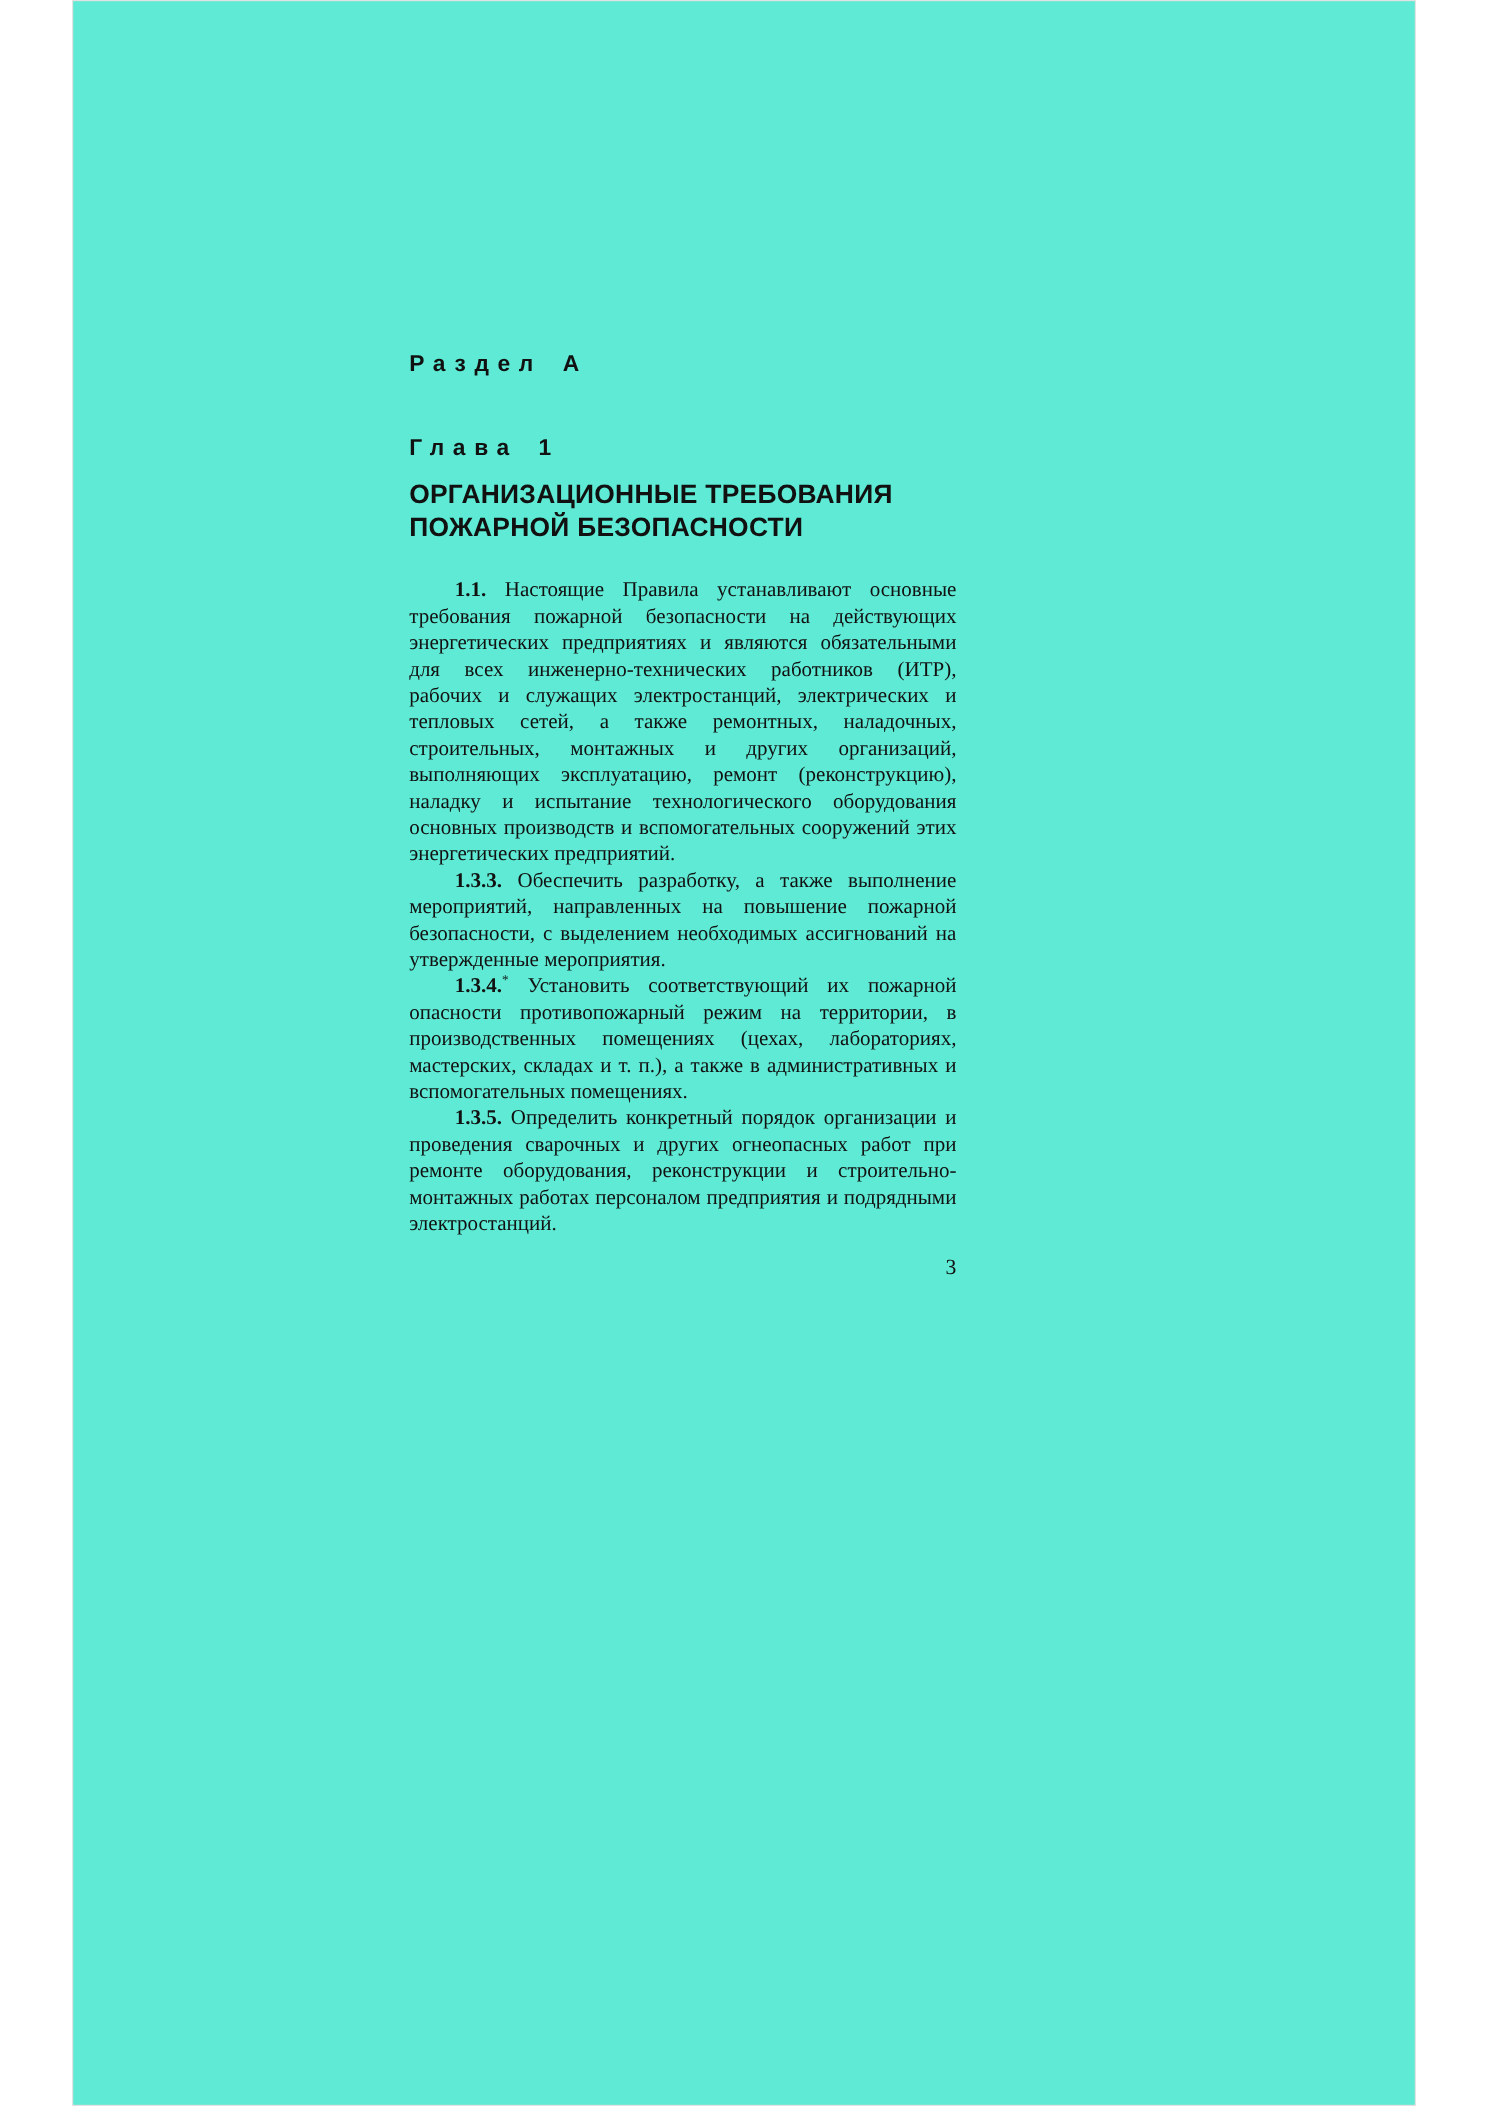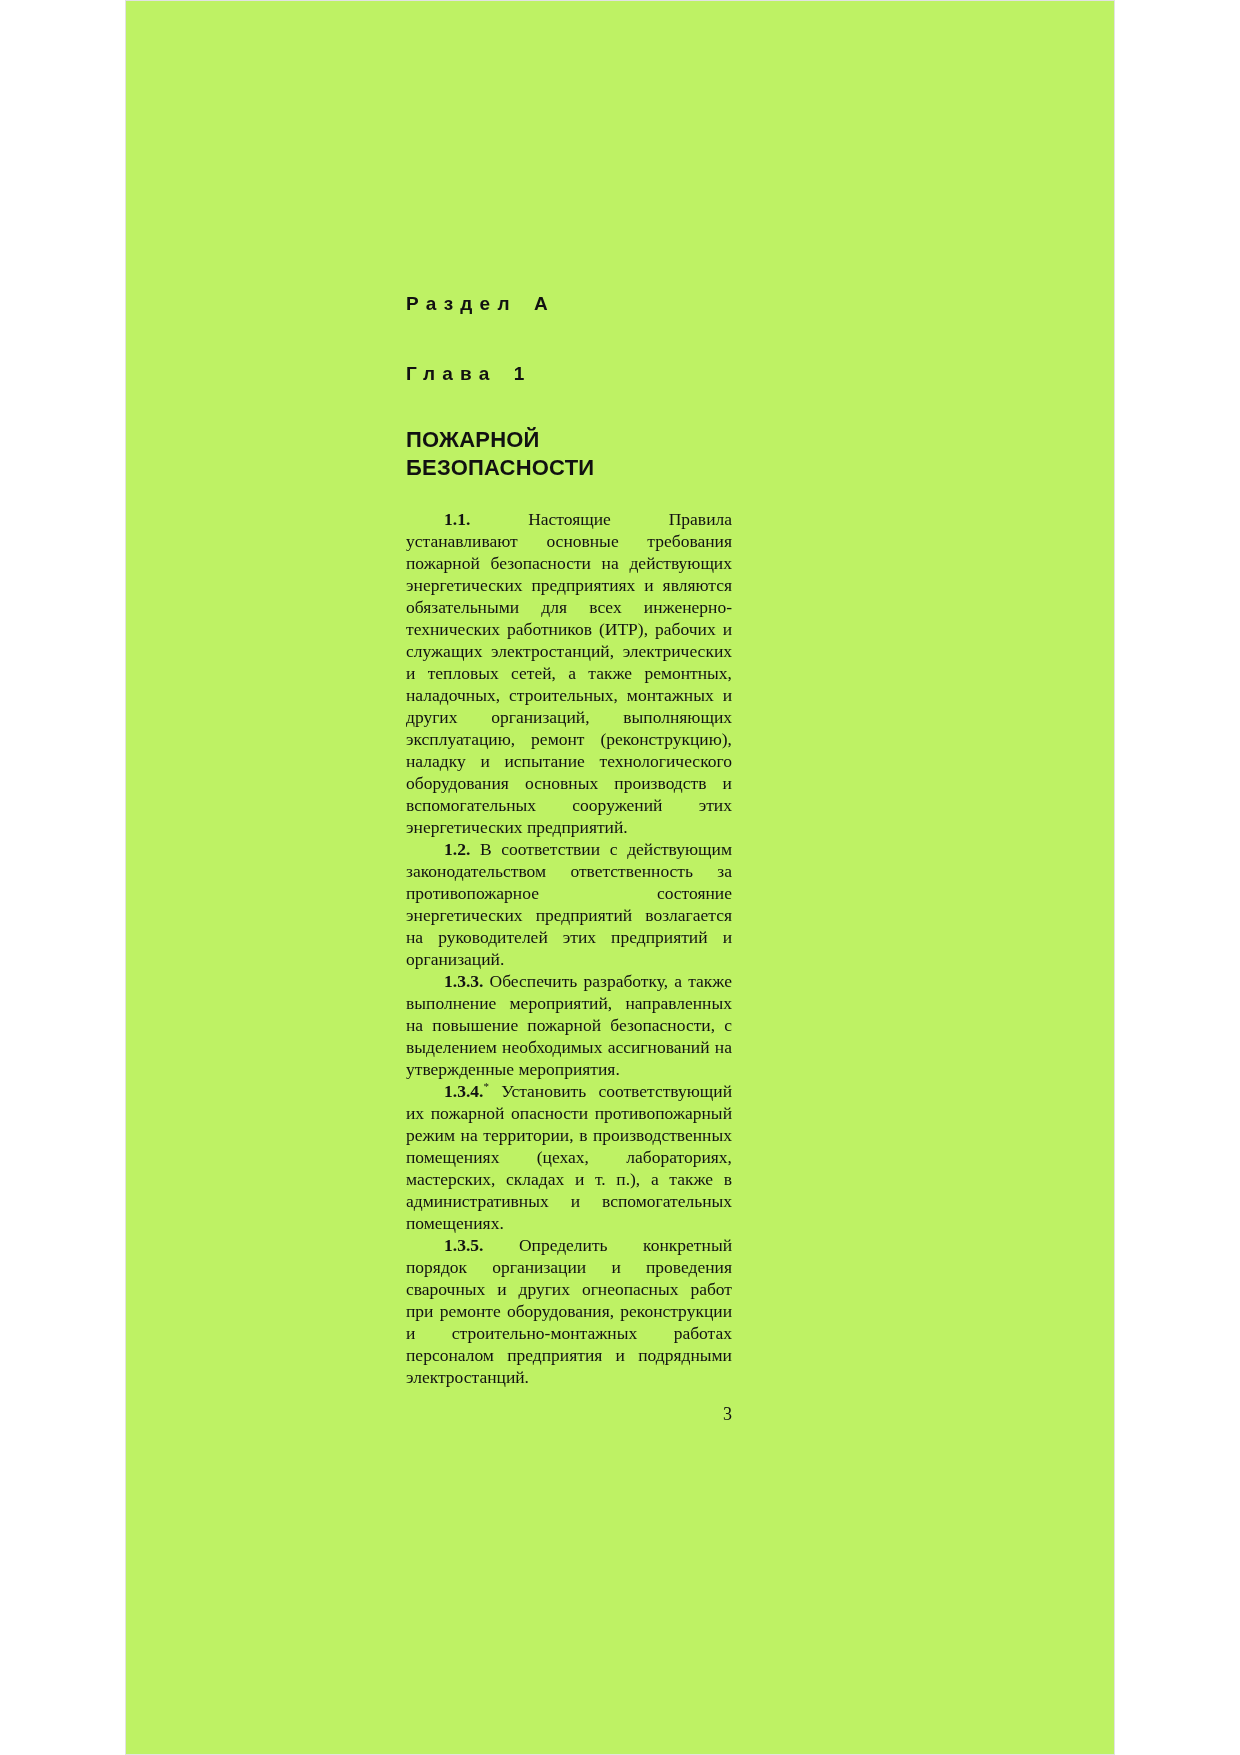--- a/index.html
+++ b/index.html
@@ -3,24 +3,24 @@
 <meta charset="utf-8">
 <style>
   * { margin: 0; padding: 0; box-sizing: border-box; }
 
   html, body {
     background: #ffffff;
   }
 
   .page {
     position: relative;
-    width: 990px;
+    width: 1120px;
     height: 1755px;
     margin: 0 auto;
-    background: #bef264;
+    background: #5eead4;
     border: 1px solid #e2e2e2;
     font-family: "Liberation Serif", serif;
     color: #111;
     overflow: hidden;
   }
 
   .content {
     padding: 292px 382px 0 280px;
   }
 
@@ -87,28 +87,27 @@
 <div class="page">
   <div class="content">
 
     <div class="section-head">
       <div class="kicker">Раздел А</div>
     </div>
 
     <div class="chapter-head">
       <div class="kicker">Глава 1</div>
       <h2 class="chapter-title">
-        <br>
+        <span>ОРГАНИЗАЦИОННЫЕ ТРЕБОВАНИЯ</span><br>
         <span>ПОЖАРНОЙ БЕЗОПАСНОСТИ</span>
       </h2>
     </div>
 
     <div class="body-text">
       <p class="para"><b class="pnum">1.1.</b><sup></sup> <span>Настоящие Правила устанавливают основные требования пожарной безопасности на действующих энергетических предприятиях и являются обязательными для всех инженерно-технических работников (ИТР), рабочих и служащих электростанций, электрических и тепловых сетей, а также ремонтных, наладочных, строительных, монтажных и других организаций, выполняющих эксплуатацию, ремонт (реконструкцию), наладку и испытание технологического оборудования основных производств и вспомогательных сооружений этих энергетических предприятий.</span></p>
-      <p class="para"><b class="pnum">1.2.</b><sup></sup> <span>В соответствии с действующим законодательством ответственность за противопожарное состояние энергетических предприятий возлагается на руководителей этих предприятий и организаций.</span></p>
       <p class="para"><b class="pnum">1.3.3.</b><sup></sup> <span>Обеспечить разработку, а также выполнение мероприятий, направленных на повышение пожарной безопасности, с выделением необходимых ассигнований на утвержденные мероприятия.</span></p>
       <p class="para"><b class="pnum">1.3.4.</b><sup>*</sup> <span>Установить соответствующий их пожарной опасности противопожарный режим на территории, в производственных помещениях (цехах, лабораториях, мастерских, складах и т. п.), а также в административных и вспомогательных помещениях.</span></p>
       <p class="para"><b class="pnum">1.3.5.</b><sup></sup> <span>Определить конкретный порядок организации и проведения сварочных и других огнеопасных работ при ремонте оборудования, реконструкции и строительно-монтажных работах персоналом предприятия и подрядными электростанций.</span></p>
     </div>
 
     <div class="page-number">3</div>
 
   </div>
 </div>
 

